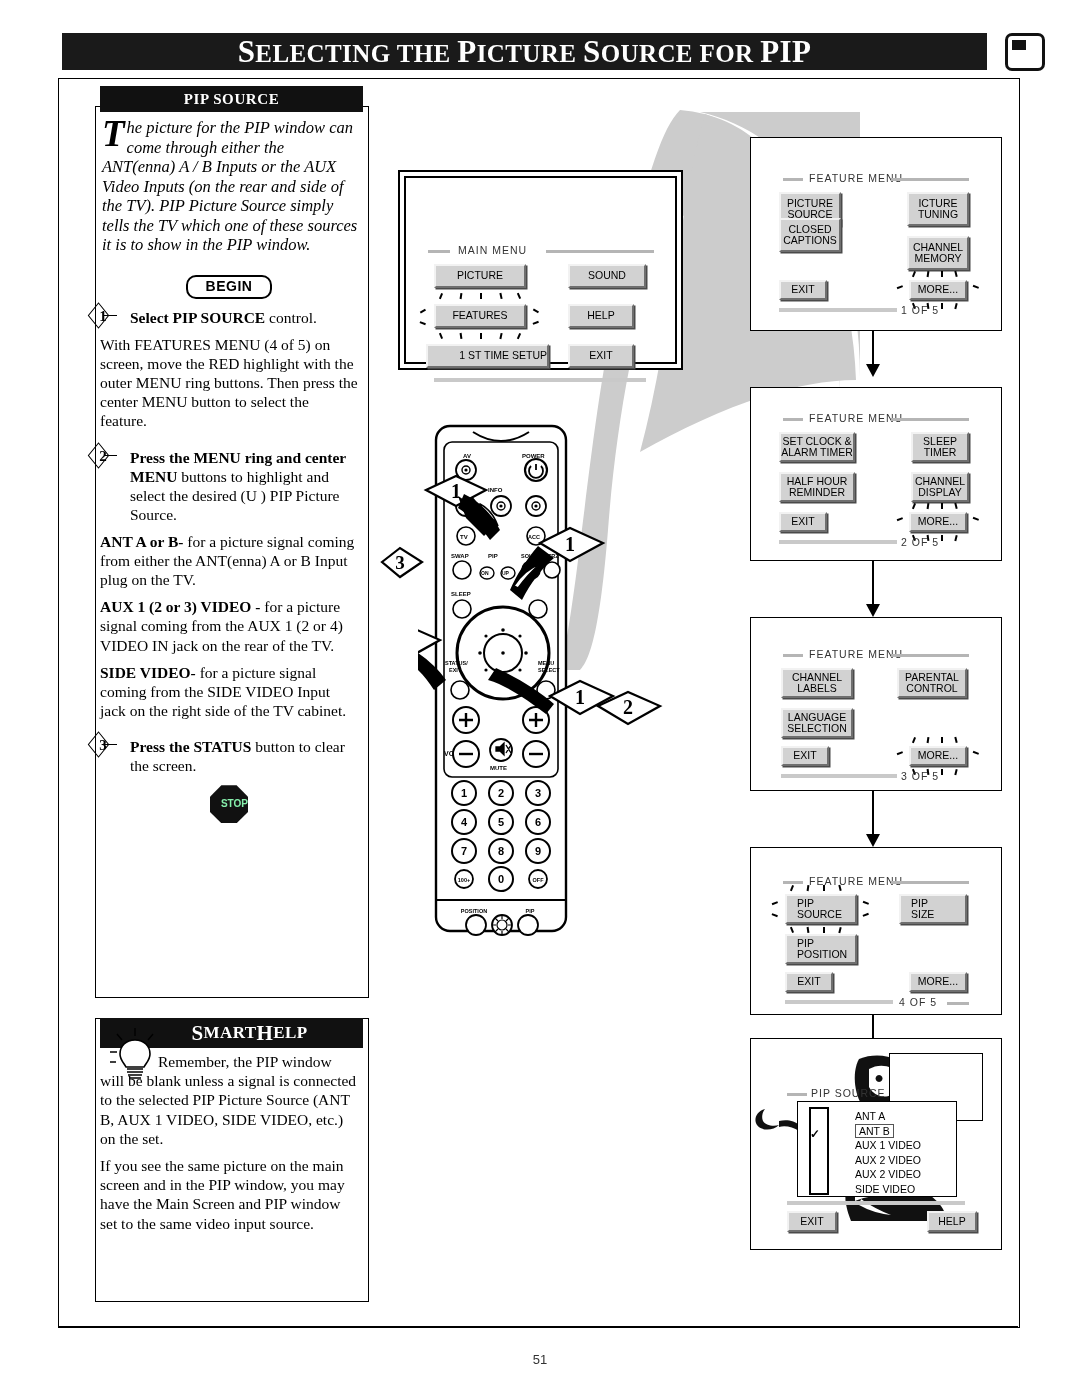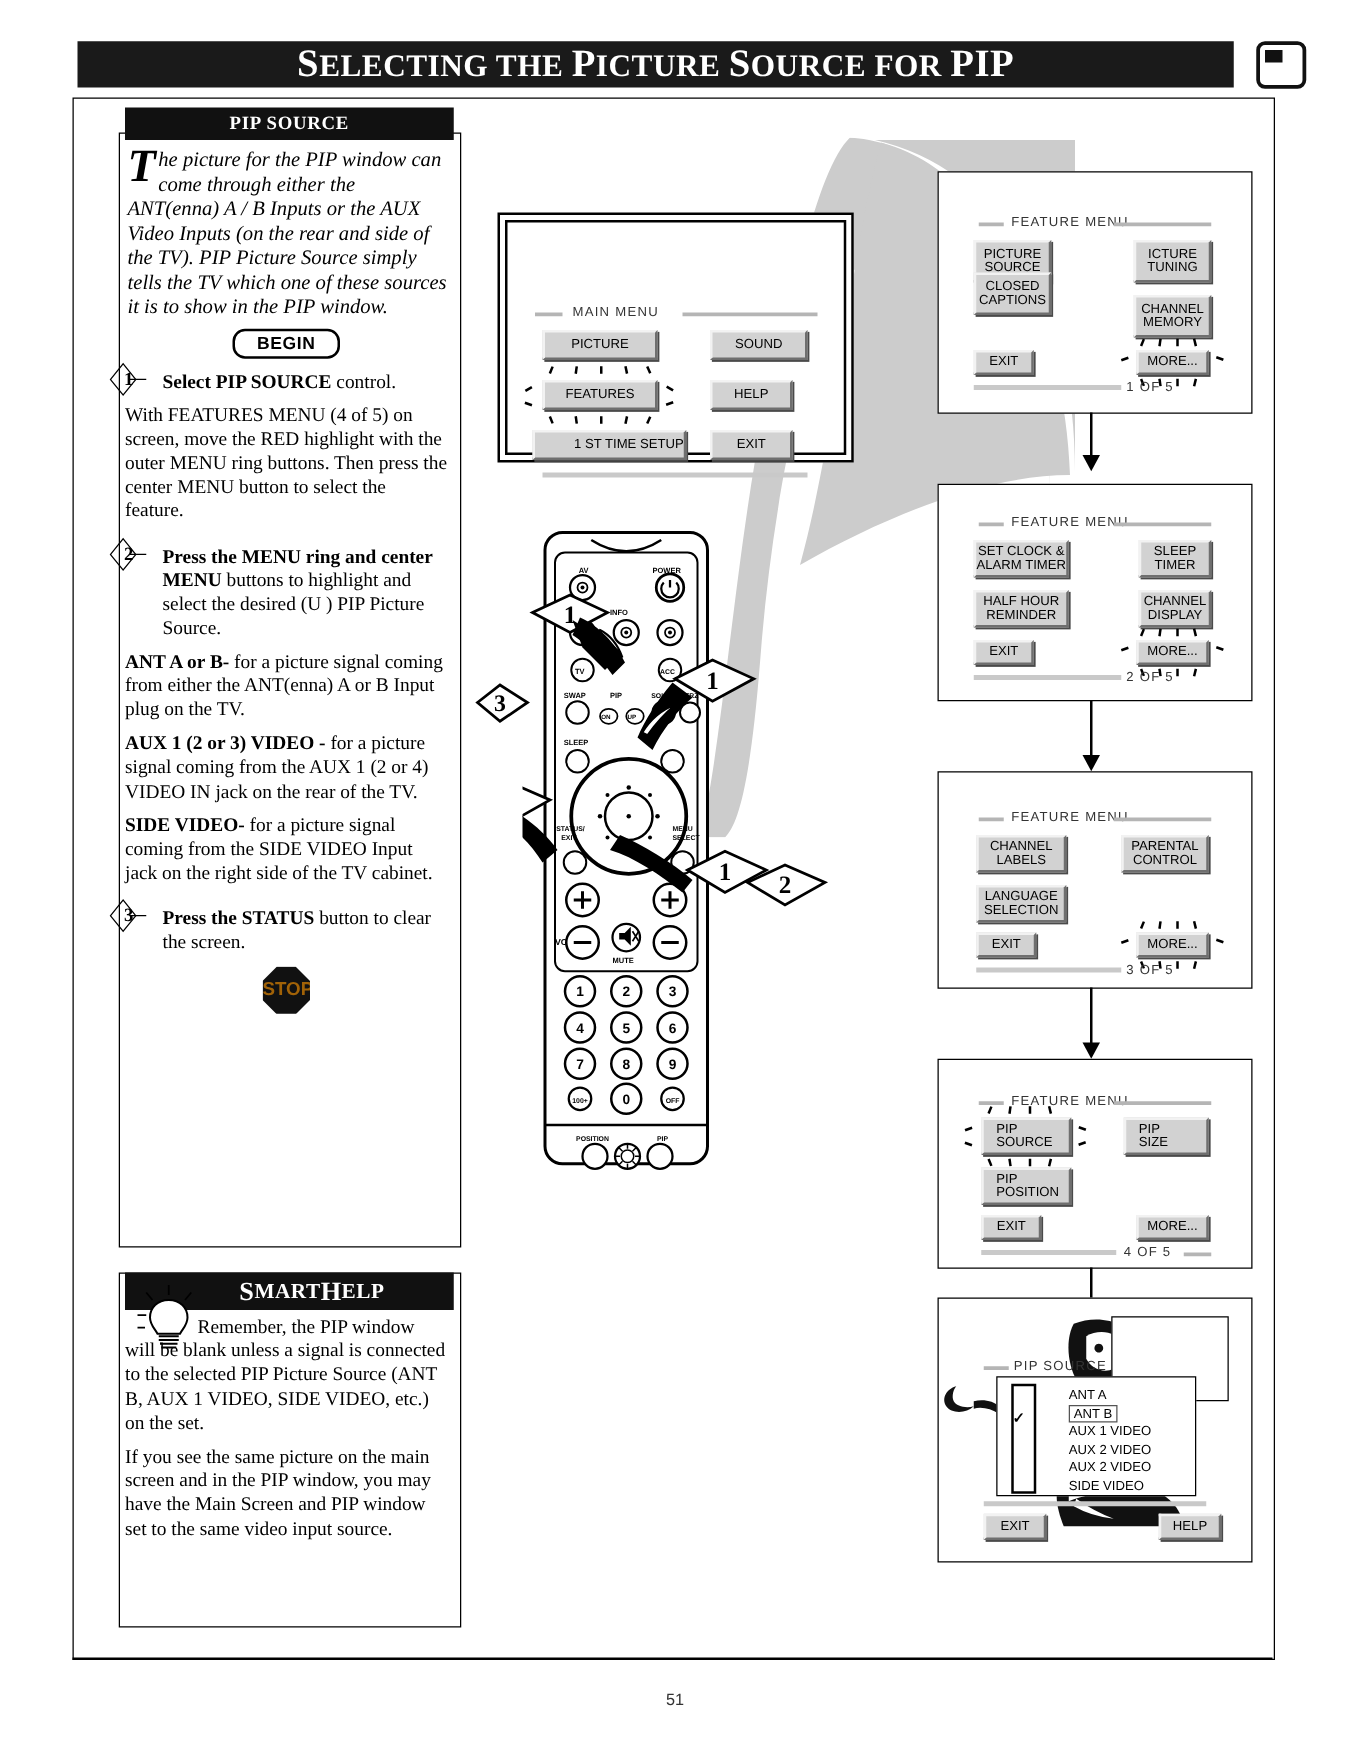--- a/index.html
+++ b/index.html
@@ -5,45 +5,45 @@
   html,body{margin:0;padding:0;background:#ffffff;}
   body{width:1080px;height:1397px;position:relative;font-family:"Liberation Serif",serif;color:#000;}
 
   
   #page{position:absolute;left:0;top:0;width:1080px;height:1397px;}
 
   .outer-frame{position:absolute;left:58px;top:78px;width:960px;height:1248px;border:1.5px solid #000;}
 
   
   .title-bar{position:absolute;left:62px;top:33px;width:925px;height:37px;background:#1a1a1a;
-             display:flex;align-items:flex-start;justify-content:center;}
+             display:flex;align-items:center;justify-content:center;}
   .title-bar .t{color:#fff;font-family:"Liberation Serif",serif;font-weight:bold;font-size:25px;letter-spacing:.4px;}
   .title-bar .t .cap{font-size:31px;}
   .title-bar .t .sm{font-size:25px;}
 
   .tv-icon{position:absolute;left:1005px;top:33px;width:40px;height:38px;}
   .tv-icon .scr{position:absolute;left:0;top:0;width:40px;height:38px;border:3px solid #111;border-radius:7px;background:#fff;box-sizing:border-box;}
   .tv-icon .pip{position:absolute;left:7px;top:7px;width:14px;height:10px;background:#111;}
 
   
   .left-col{position:absolute;left:95px;top:106px;width:272px;height:890px;border:1.6px solid #000;background:#fff;}
   .sec-head{position:absolute;left:100px;top:86px;width:263px;height:26px;background:#111;color:#fff;
             display:flex;align-items:center;justify-content:center;font-weight:bold;font-size:15px;
             letter-spacing:.6px;font-family:"Liberation Serif",serif;}
 
   .body-txt{position:absolute;left:100px;top:118px;width:258px;}
   .intro{font-style:italic;font-size:16.5px;line-height:19.5px;margin:0 0 0 0;padding-left:2px;}
   .intro .dropcap{float:left;font-size:37px;line-height:31px;font-weight:bold;font-style:italic;padding-right:2px;}
 
-  .begin-badge{display:block;margin:8px auto 3px auto;width:82px;height:20px;border:2px solid #000;border-radius:10px;
+  .begin-badge{display:block;margin:20px auto 3px auto;width:82px;height:20px;border:2px solid #000;border-radius:10px;
                text-align:center;font-size:14px;font-weight:bold;line-height:19px;letter-spacing:.5px;
                font-family:"Liberation Sans",sans-serif;}
-  .stop-badge{display:block;margin:10px auto 0 auto;width:38px;height:38px;background:#111;color:#a16207;
+  .stop-badge{display:block;margin:10px auto 0 auto;width:38px;height:38px;background:#111;color:#86efac;
               clip-path:polygon(30% 0,70% 0,100% 30%,100% 70%,70% 100%,30% 100%,0 70%,0 30%);
-              text-align:center;line-height:38px;font-size:15px;font-weight:bold;font-family:"Liberation Sans",sans-serif;}
+              text-align:right;line-height:38px;font-size:10px;font-weight:bold;font-family:"Liberation Sans",sans-serif;}
 
   .step{position:relative;padding-left:30px;margin:9px 0 0 0;font-size:15.5px;line-height:19px;}
   .step .num{position:absolute;left:-12px;top:-1px;width:30px;height:19px;font-size:15px;font-weight:bold;
              text-align:center;line-height:19px;}
   .step .num:before{content:"";position:absolute;left:2px;top:0px;width:15px;height:15px;border:1.6px solid #000;
                     transform:rotate(45deg) skew(6deg,6deg);}
   .step .num span{position:relative;z-index:2;}
   .step .num:after{content:"";position:absolute;left:16px;top:8px;width:13px;height:0;border-top:1.6px solid #000;}
   p.para{font-size:15.5px;line-height:19.2px;margin:8px 0 0 0;}
   b{font-weight:bold;}

